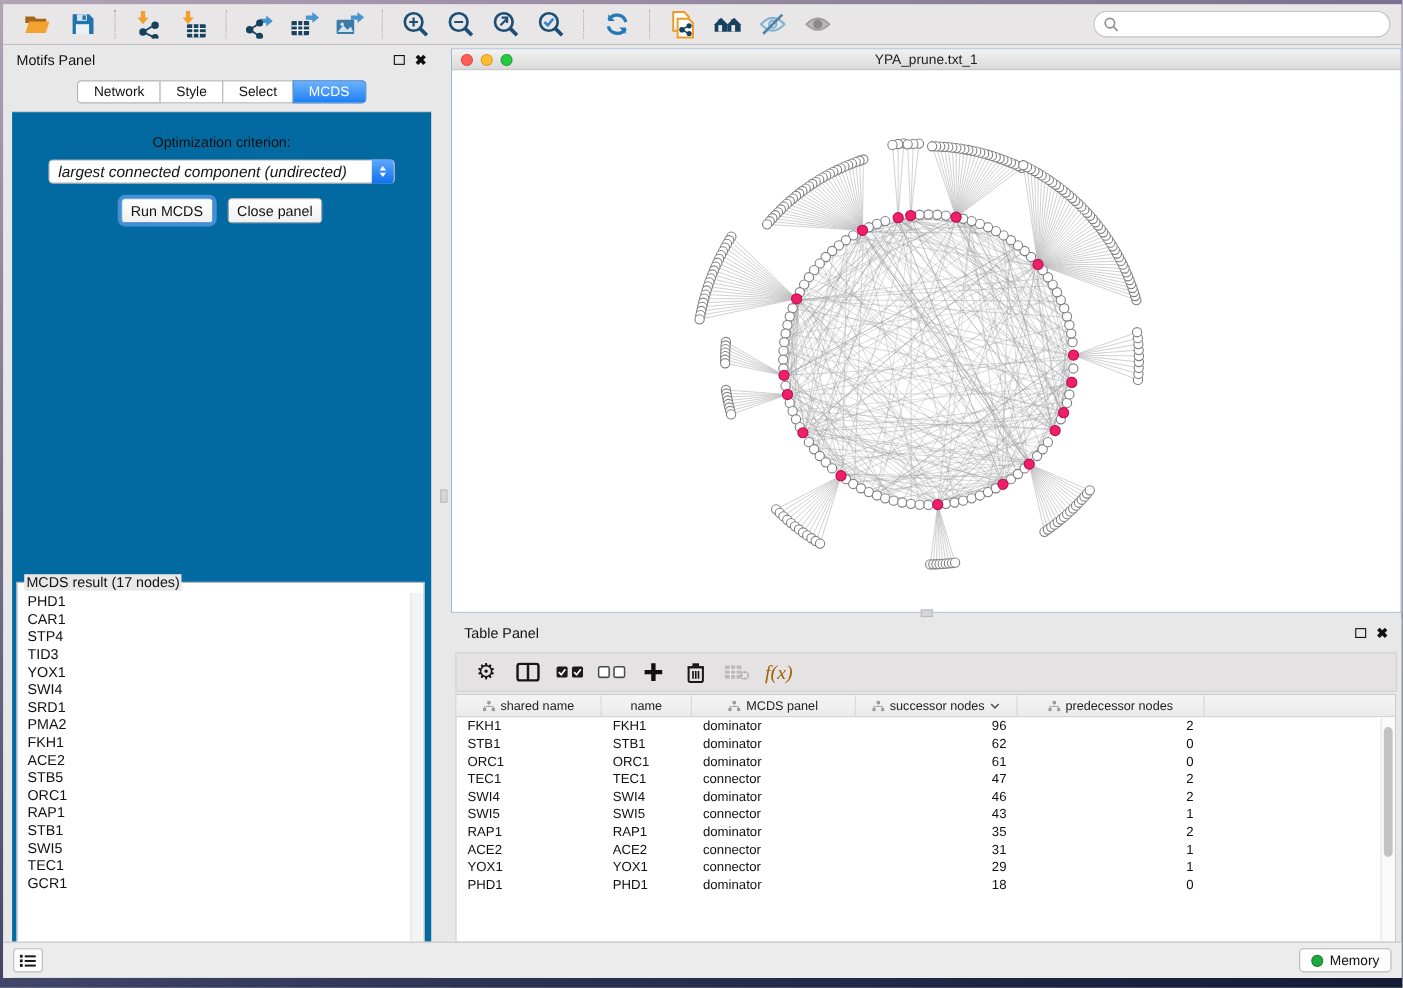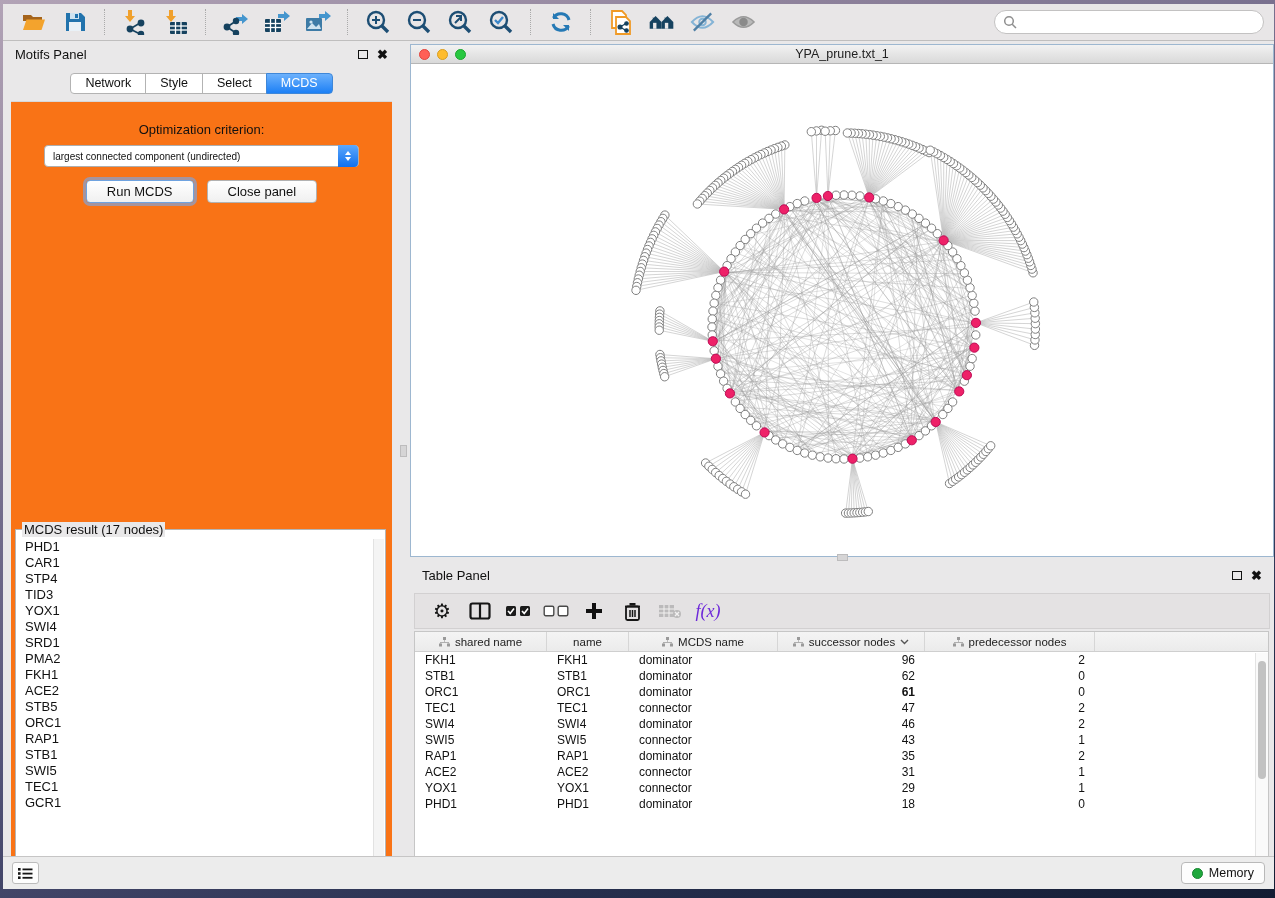--- a/index.html
+++ b/index.html
@@ -26,31 +26,31 @@
   .close-btn { font-size:13px; font-weight:bold; color:#111; line-height:1; cursor:default; }
 
   .seg { display:inline-flex; }
   .seg .segb { background:#fff; border:1px solid #b3b3b3; margin-left:-1px; font-size:12.5px;
     color:#111; padding:0 14px; height:21px; line-height:19px; }
   .seg .segb:first-child { border-radius:4px 0 0 4px; margin-left:0; }
   .seg .segb:last-child { border-radius:0 4px 4px 0;text-align:right; }
   .seg .segb.active { background:linear-gradient(#6cb1fc,#1d80f5); border-color:#3f87d8; color:#fff; }
   .cp-tabs-row { text-align:center; margin-top:6px; }
 
-  .cp-inner { position:absolute; left:8px; right:8px; top:60px; bottom:0; background:#f97316; border-top:1px solid #d8d7d8; }
+  .cp-inner { position:absolute; left:8px; right:8px; top:60px; bottom:0; background:#0369a1; border-top:1px solid #d8d7d8; }
   .opt-label { text-align:center; font-size:13px; color:#111; margin-top:20px; }
   .opt-select { margin:8px auto 0; width:315px; height:22px; background:#fff; border:1px solid #aeaeae;
     border-radius:4px; display:flex; align-items:center; position:relative; }
-  .opt-select .val { font-size:10px; padding-left:8px; color:#111; white-space:nowrap; }
+  .opt-select .val { font-size:14px; padding-left:8px; color:#111; white-space:nowrap;font-style:italic; }
   .opt-stepper { position:absolute; right:0; top:-1px; width:20px; height:22px; border-radius:0 4px 4px 0;
     background:linear-gradient(#5da8fc,#1070ee); display:flex; flex-direction:column; align-items:center; justify-content:center; gap:2px; }
   .tri-up { width:0; height:0; border-left:3.5px solid transparent; border-right:3.5px solid transparent; border-bottom:4.5px solid #fff; }
   .tri-dn { width:0; height:0; border-left:3.5px solid transparent; border-right:3.5px solid transparent; border-top:4.5px solid #fff; }
   .btn-row { text-align:center; margin-top:13px; display:flex; justify-content:center; gap:13px; }
-  .mac-btn { height:23px; padding:0 20px; font-size:13px; color:#111; background:linear-gradient(#fff,#f0f0f0);
+  .mac-btn { height:23px; padding:0 8px; font-size:13px; color:#111; background:linear-gradient(#fff,#f0f0f0);
     border:1px solid #b2b2b2; border-radius:4px; }
   .mac-btn.focus { box-shadow:0 0 0 3px rgba(110,170,250,.6); border-color:#6fa3e0; }
 
   fieldset.mcds { position:absolute; left:4px; right:6px; top:420px; bottom:22px; border:1px solid #b5b5b5;
     background:#fff; padding:0; }
   fieldset.mcds legend { font-size:13px; color:#111; margin-left:6px; padding:0 2px; background:#e9e8e9; }
   .mcds-list { position:absolute; left:1px; right:12px; top:2px; bottom:1px; overflow:hidden; background:#fff; }
   .mcds-item { font-size:13px; color:#111; line-height:16px; padding-left:8px; }
   .mcds-scroll { position:absolute; right:1px; top:2px; bottom:1px; width:11px; background:#f4f4f4; border-left:1px solid #e2e2e2; }
 
@@ -70,21 +70,21 @@
   .tl.green { background:#28c840; border:1px solid #1ca52f; }
   .net-title { position:absolute; left:0; right:0; text-align:center; font-size:12.5px; color:#222; }
   .net-canvas { position:absolute; left:0; right:0; top:19px; bottom:0; background:#fff; overflow:hidden; }
 
   
   .table-panel { position:absolute; left:3px; right:0; top:521px; bottom:0; background:#e9e8e9; }
   .tp-toolbar { margin:5px 4px 0 4px; height:36px; background:#e4e2e3; border:1px solid #d2d0d1;
     display:flex; align-items:center; padding:0 12px; gap:0; }
   .tp-icon { width:30px; height:28px; display:flex; align-items:center; justify-content:center; margin-right:8px; }
   .gear-glyph { font-size:20px; color:#151515; line-height:1; }
-  .fx { font-family:"Liberation Serif", serif; font-style:italic; font-size:18px; color:#6d28d9; }
+  .fx { font-family:"Liberation Serif", serif; font-style:italic; font-size:18px; color:#a16207; }
   .tablebox { position:absolute; left:4px; right:5px; top:69px; bottom:32px; background:#fff; border:1px solid #c6c6c6; overflow:hidden; }
   .thead { display:flex; height:20px; background:linear-gradient(#f4f4f4,#ebebeb); border-bottom:1px solid #cfcfcf; }
   .th { display:flex; align-items:center; justify-content:center; gap:5px; font-size:11.5px; color:#222;
     border-right:1px solid #d6d6d6; position:relative; }
   .tr { display:flex; height:16px; align-items:center; }
   .td { font-size:12px; color:#111; padding:0 10px; white-space:nowrap; overflow:hidden; }
   .td.num { text-align:right; }
   .tscroll { position:absolute; right:0; top:21px; bottom:0; width:13px; background:#fafafa; border-left:1px solid #e3e3e3; }
   .tscroll .thumb { position:absolute; left:2px; right:2px; top:8px; height:118px; background:#c2c2c2; border-radius:5px; }
   .tp-tabs-row { position:absolute; left:0; right:0; bottom:5px; text-align:center; }
@@ -1222,21 +1222,21 @@
             </div>
             <div class="th" style="width: 149px;">
               <svg width="11" height="10" viewBox="0 0 11 10">
                 <g fill="#9a9a9a">
                   <rect x="4" y="0" width="3" height="3"></rect>
                   <rect x="0" y="6.5" width="3" height="3"></rect>
                   <rect x="8" y="6.5" width="3" height="3"></rect>
                   <path d="M5.2 3h0.6v2h-0.6z M1.2 5h8.6v0.7H1.2z M1.2 5h0.7v1.5h-0.7z M9.1 5h0.7v1.5h-0.7z"></path>
                 </g>
               </svg>
-              <span>MCDS name</span>
+              <span>MCDS panel</span>
             </div>
             <div class="th" style="width: 147px;">
               <svg width="11" height="10" viewBox="0 0 11 10">
                 <g fill="#9a9a9a">
                   <rect x="4" y="0" width="3" height="3"></rect>
                   <rect x="0" y="6.5" width="3" height="3"></rect>
                   <rect x="8" y="6.5" width="3" height="3"></rect>
                   <path d="M5.2 3h0.6v2h-0.6z M1.2 5h8.6v0.7H1.2z M1.2 5h0.7v1.5h-0.7z M9.1 5h0.7v1.5h-0.7z"></path>
                 </g>
               </svg>
@@ -1270,21 +1270,21 @@
               <div class="td" style="width: 132px;">STB1</div>
               <div class="td" style="width: 82px;">STB1</div>
               <div class="td" style="width: 149px;">dominator</div>
               <div class="td num" style="width: 147px;">62</div>
               <div class="td num" style="width: 170px;">0</div>
             </div>
             <div class="tr">
               <div class="td" style="width: 132px;">ORC1</div>
               <div class="td" style="width: 82px;">ORC1</div>
               <div class="td" style="width: 149px;">dominator</div>
-              <div class="td num" style="width: 147px; font-weight: bold;">61</div>
+              <div class="td num" style="width: 147px;">61</div>
               <div class="td num" style="width: 170px;">0</div>
             </div>
             <div class="tr">
               <div class="td" style="width: 132px;">TEC1</div>
               <div class="td" style="width: 82px;">TEC1</div>
               <div class="td" style="width: 149px;">connector</div>
               <div class="td num" style="width: 147px;">47</div>
               <div class="td num" style="width: 170px;">2</div>
             </div>
             <div class="tr">

